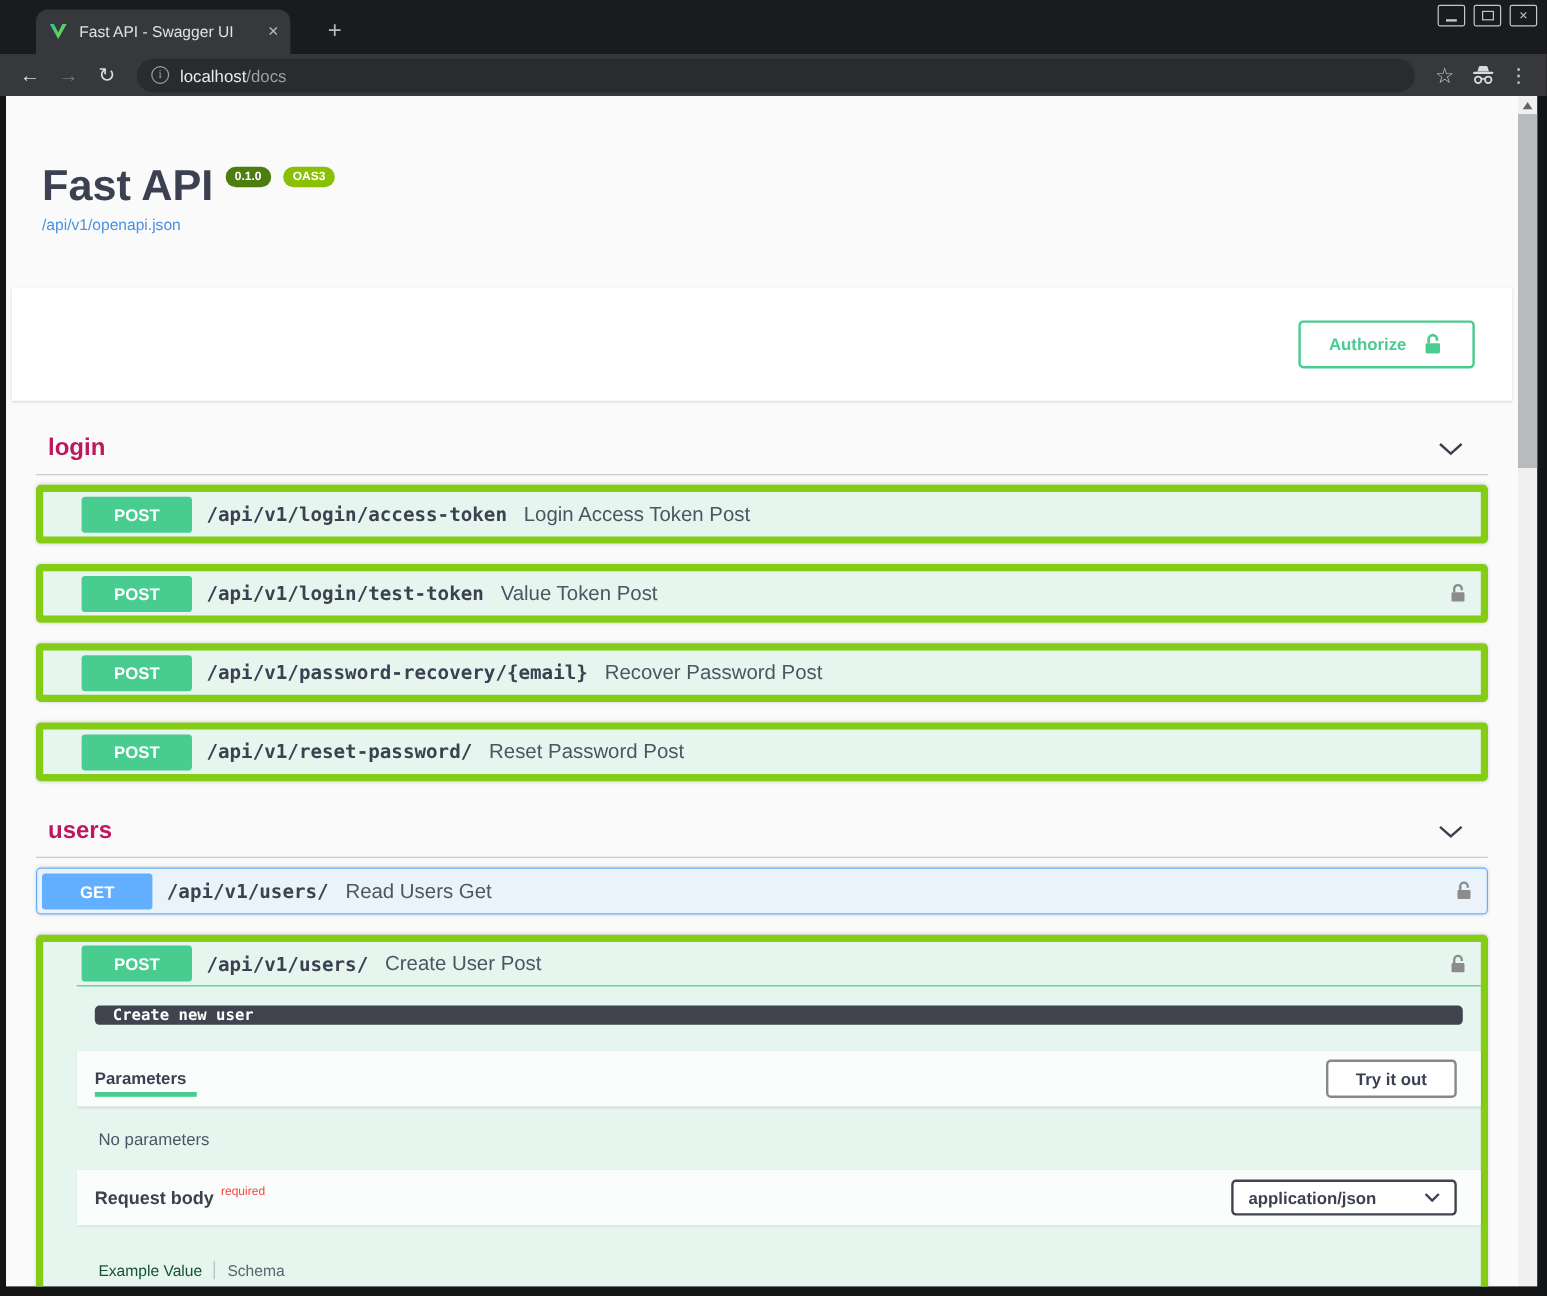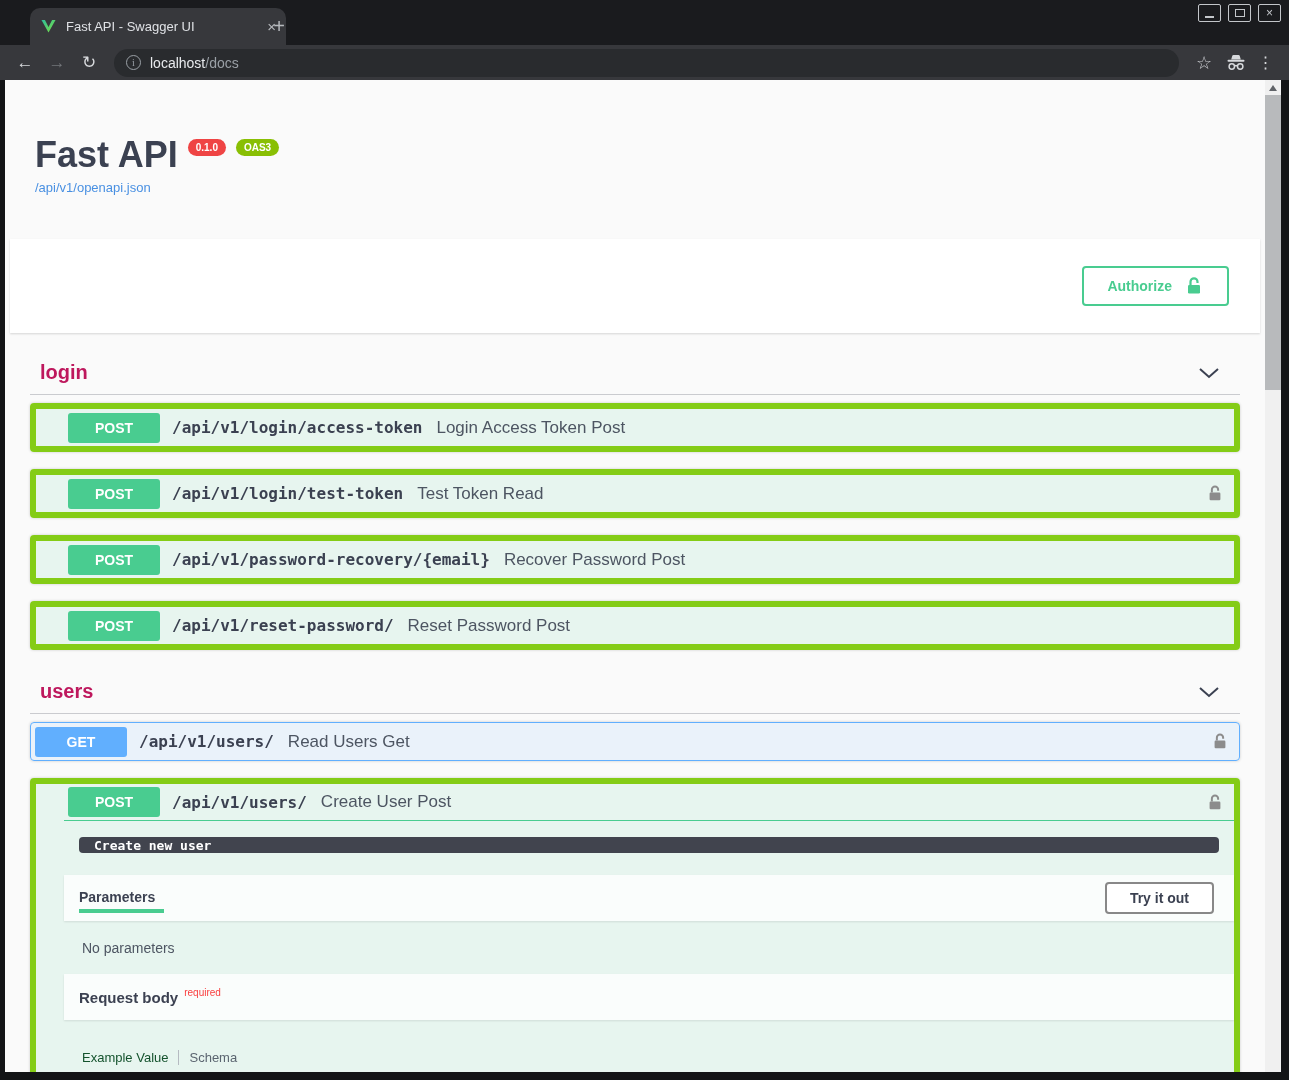--- a/index.html
+++ b/index.html
@@ -2,21 +2,21 @@
 <html><head>
 <meta charset="utf-8">
 <style>
   * { margin:0; padding:0; box-sizing:border-box; }
   html,body { width:1289px; height:1080px; overflow:hidden; background:#131416;
               font-family:"Liberation Sans", sans-serif; }
   .window { position:relative; width:1289px; height:1080px; background:#131416; }
 
   
   .titlebar { position:absolute; top:0; left:0; width:100%; height:45px; background:#1a1b1e; }
-  .tab { position:absolute; left:30px; bottom:0; width:256px; height:37px; background:#37383c;
+  .tab { position:absolute; left:30px; bottom:0; width:212px; height:37px; background:#37383c;
          border-radius:10px 10px 0 0; display:flex; align-items:center; padding:0 10px; gap:9px; }
   .tab-title { flex:1; color:#dfe1e5; font-size:13px; white-space:nowrap; overflow:hidden; text-overflow:ellipsis; }
   .tab-close { color:#b6b9bd; font-size:15px; line-height:1; cursor:default; }
   .new-tab { position:absolute; left:266px; bottom:6px; color:#b6b9bd; font-size:20px; width:26px; height:26px;
              display:flex; align-items:center; justify-content:center; }
   .win-controls { position:absolute; top:4px; right:8px; display:flex; gap:7px; }
   .win-btn { width:23px; height:18px; border:1px solid #c3c6ca; border-radius:2px; display:flex;
              align-items:center; justify-content:center; color:#c3c6ca; font-size:12px; line-height:1; }
   .glyph-min { width:9px; height:0; border-bottom:2px solid #c3c6ca; margin-top:7px; }
   .glyph-max { width:10px; height:8px; border:1.5px solid #c3c6ca; }
@@ -45,21 +45,21 @@
                    border-bottom:6px solid #606368; }
   .scroll-thumb { position:absolute; top:15px; left:0; width:16px; height:295px; background:#b8babc; }
 
   
   .swagger { width:100%; color:#3b4151; }
   .info-block { padding:55px 25px 0 30px; }
   .page-title { display:flex; align-items:flex-start; gap:10px; }
   .page-title h1 { font-size:36px; font-weight:700; color:#3b4151; line-height:40px; }
   .badge { display:inline-block; border-radius:57px; color:#fff; font-size:10px; font-weight:700;
            padding:3px 8px; margin-top:4px; vertical-align:top; }
-  .badge.version { background:#ef4444; }
+  .badge.version { background:#4d7c0f; }
   .badge.oas { background:#89bf04; }
   .openapi-link { margin-top:5px; font-size:13px; color:#4990e2; text-decoration:none; display:inline-block; }
 
   .scheme-container { margin:43px 5px 0 5px; height:94px; background:#fff;
                       box-shadow:0 1px 2px 0 rgba(0,0,0,.15); display:flex; align-items:center;
                       justify-content:flex-end; padding-right:31px; }
   .authorize-btn { display:flex; align-items:center; gap:12px; border:2px solid #49cc90; border-radius:4px;
                    background:transparent; color:#49cc90; font-weight:700; font-size:14px;
                    padding:8px 23px; font-family:"Liberation Sans", sans-serif;margin-left:28px; }
 
@@ -200,21 +200,21 @@
               <span class="method-badge post">POST</span>
               <span class="op-path">/api/v1/login/access-token</span>
               <span class="op-summ">Login Access Token Post</span>
             </div>
           </div>
 
           <div class="opblock post">
             <div class="op-summary">
               <span class="method-badge post">POST</span>
               <span class="op-path">/api/v1/login/test-token</span>
-              <span class="op-summ">Test Token Read</span>
+              <span class="op-summ">Value Token Post</span>
               <button class="lock-btn">
                 <svg width="18" height="19" viewBox="0 0 20 20">
                   <path d="M6.5 9 V5.8 a3.5 3.5 0 0 1 7 0 V7" fill="none" stroke="#8c8c8c" stroke-width="2.2"></path>
                   <rect x="4" y="9" width="12" height="8.5" rx="1.2" fill="#8c8c8c"></rect>
                 </svg>
               </button>
             </div>
           </div>
 
           <div class="opblock post">
@@ -279,20 +279,26 @@
                 <button class="tryit-btn">Try it out</button>
               </div>
 
               <div class="no-params">No parameters</div>
 
               <div class="section-header reqbody-header">
                 <div class="reqbody-label-wrap">
                   <span class="reqbody-label">Request body</span>
                   <span class="required-star">required</span>
                 </div>
+                <div class="media-select">
+                  <span>application/json</span>
+                  <svg width="13" height="8" viewBox="0 0 13 8">
+                    <path d="M1 1 L6.5 6.5 L12 1" fill="none" stroke="#3b4151" stroke-width="2"></path>
+                  </svg>
+                </div>
               </div>
 
               <div class="tabs-row">
                 <span class="tab-example">Example Value</span>
                 <span class="tab-divider"></span>
                 <span class="tab-schema">Schema</span>
               </div>
 
               <div class="code-block">
                 <span class="code-line">{</span>

